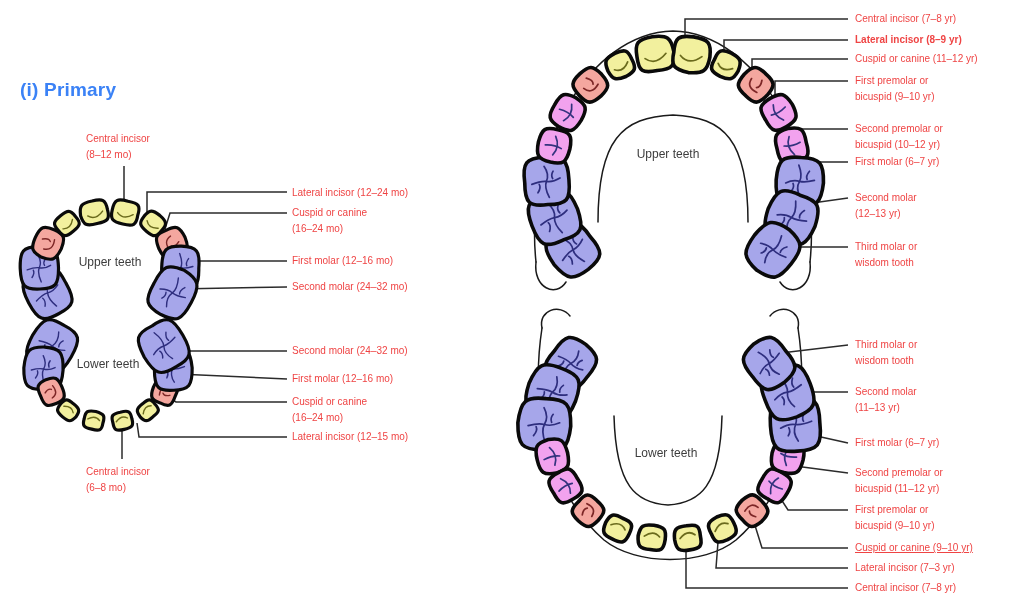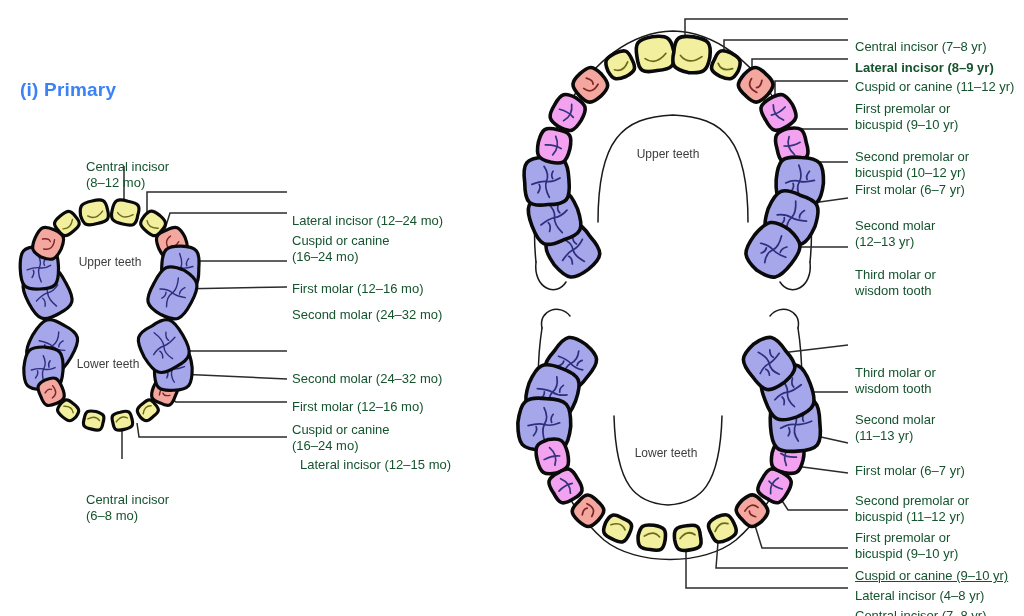--- a/index.html
+++ b/index.html
@@ -1,21 +1,21 @@
 <!DOCTYPE html>
 <html><head>
 <meta charset="utf-8">
 <style>
   html,body{margin:0;padding:0;background:#ffffff;}
   #stage{position:relative;width:1024px;height:616px;background:#ffffff;overflow:hidden;
          font-family:"Liberation Sans",sans-serif;}
   #art{position:absolute;left:0;top:0;}
   .title{position:absolute;font-weight:bold;font-size:19px;color:#3b82f6;letter-spacing:.2px;white-space:pre;}
   .archlabel{position:absolute;transform:translate(-50%,-50%);font-size:12px;color:#3d3d3d;white-space:pre;}
-  .lbl{position:absolute;font-size:13px;line-height:16px;color:#14532d;white-space:pre;margin-top:28px;}
+  .lbl{position:absolute;font-size:10px;line-height:16px;color:#ef4444;white-space:pre;}
 </style>
 </head>
 <body>
 
 <div id="stage">
   <svg id="art" width="1024" height="616" viewBox="0 0 1024 616">
       <g>
         <path d="M 536,262 C 524,150 588,33 673,31 C 758,33 822,150 810,262" fill="none" stroke="#1a1a1a" stroke-width="1.5" stroke-linecap="round"></path>
         <path d="M 536,262 C 533,288 556,298 566,282" fill="none" stroke="#1a1a1a" stroke-width="1.5" stroke-linecap="round"></path>
         <path d="M 810,262 C 813,288 790,298 780,282" fill="none" stroke="#1a1a1a" stroke-width="1.5" stroke-linecap="round"></path>
@@ -351,21 +351,21 @@
   <div id="labels">
       <div class="lbl" style="left: 292px; top: 185px;">Lateral incisor (12–24 mo)</div>
       <div class="lbl" style="left: 292px; top: 205px;">Cuspid or canine
 (16–24 mo)</div>
       <div class="lbl" style="left: 292px; top: 253px;">First molar (12–16 mo)</div>
       <div class="lbl" style="left: 292px; top: 279px;">Second molar (24–32 mo)</div>
       <div class="lbl" style="left: 292px; top: 343px;">Second molar (24–32 mo)</div>
       <div class="lbl" style="left: 292px; top: 371px;">First molar (12–16 mo)</div>
       <div class="lbl" style="left: 292px; top: 394px;">Cuspid or canine
 (16–24 mo)</div>
-      <div class="lbl" style="left: 300px; top: 429px; text-align: center;">Lateral incisor (12–15 mo)</div>
+      <div class="lbl" style="left: 292px; top: 429px; text-align: center;">Lateral incisor (12–15 mo)</div>
       <div class="lbl" style="left: 855px; top: 11px;">Central incisor (7–8 yr)</div>
       <div class="lbl" style="left: 855px; top: 32px; font-weight: bold;">Lateral incisor (8–9 yr)</div>
       <div class="lbl" style="left: 855px; top: 51px;">Cuspid or canine (11–12 yr)</div>
       <div class="lbl" style="left: 855px; top: 73px;">First premolar or
 bicuspid (9–10 yr)</div>
       <div class="lbl" style="left: 855px; top: 121px;">Second premolar or
 bicuspid (10–12 yr)</div>
       <div class="lbl" style="left: 855px; top: 154px;">First molar (6–7 yr)</div>
       <div class="lbl" style="left: 855px; top: 190px;">Second molar
 (12–13 yr)</div>
@@ -374,20 +374,20 @@
       <div class="lbl" style="left: 855px; top: 337px;">Third molar or
 wisdom tooth</div>
       <div class="lbl" style="left: 855px; top: 384px;">Second molar
 (11–13 yr)</div>
       <div class="lbl" style="left: 855px; top: 435px;">First molar (6–7 yr)</div>
       <div class="lbl" style="left: 855px; top: 465px;">Second premolar or
 bicuspid (11–12 yr)</div>
       <div class="lbl" style="left: 855px; top: 502px;">First premolar or
 bicuspid (9–10 yr)</div>
       <div class="lbl" style="left: 855px; top: 540px; text-decoration: underline;">Cuspid or canine (9–10 yr)</div>
-      <div class="lbl" style="left: 855px; top: 560px;">Lateral incisor (4–8 yr)</div>
+      <div class="lbl" style="left: 855px; top: 560px;">Lateral incisor (7–3 yr)</div>
       <div class="lbl" style="left: 855px; top: 580px;">Central incisor (7–8 yr)</div>
       <div class="lbl" style="left: 86px; top: 131px;">Central incisor
 (8–12 mo)</div>
       <div class="lbl" style="left: 86px; top: 464px;">Central incisor
 (6–8 mo)</div>
     </div>
 </div>
 
 </body></html>

